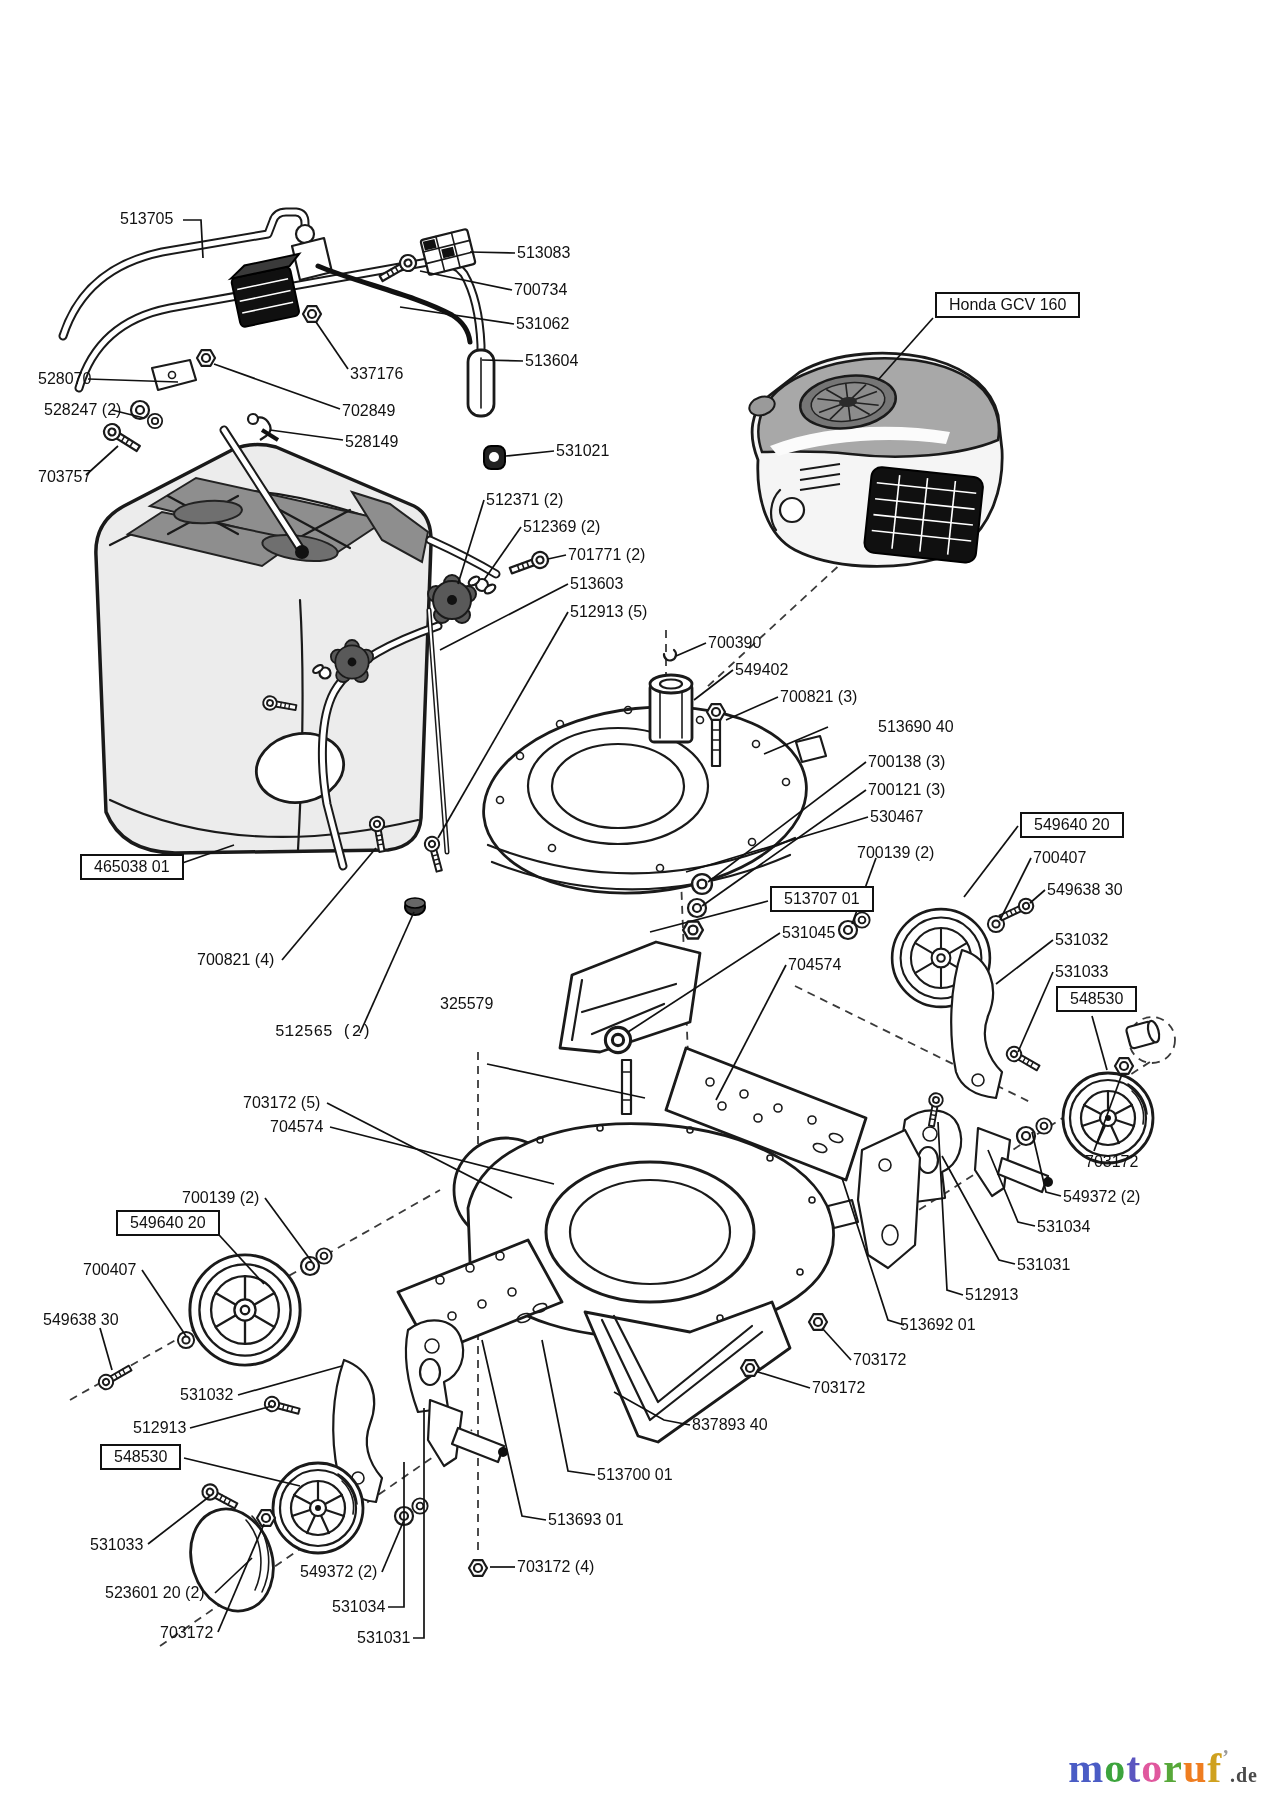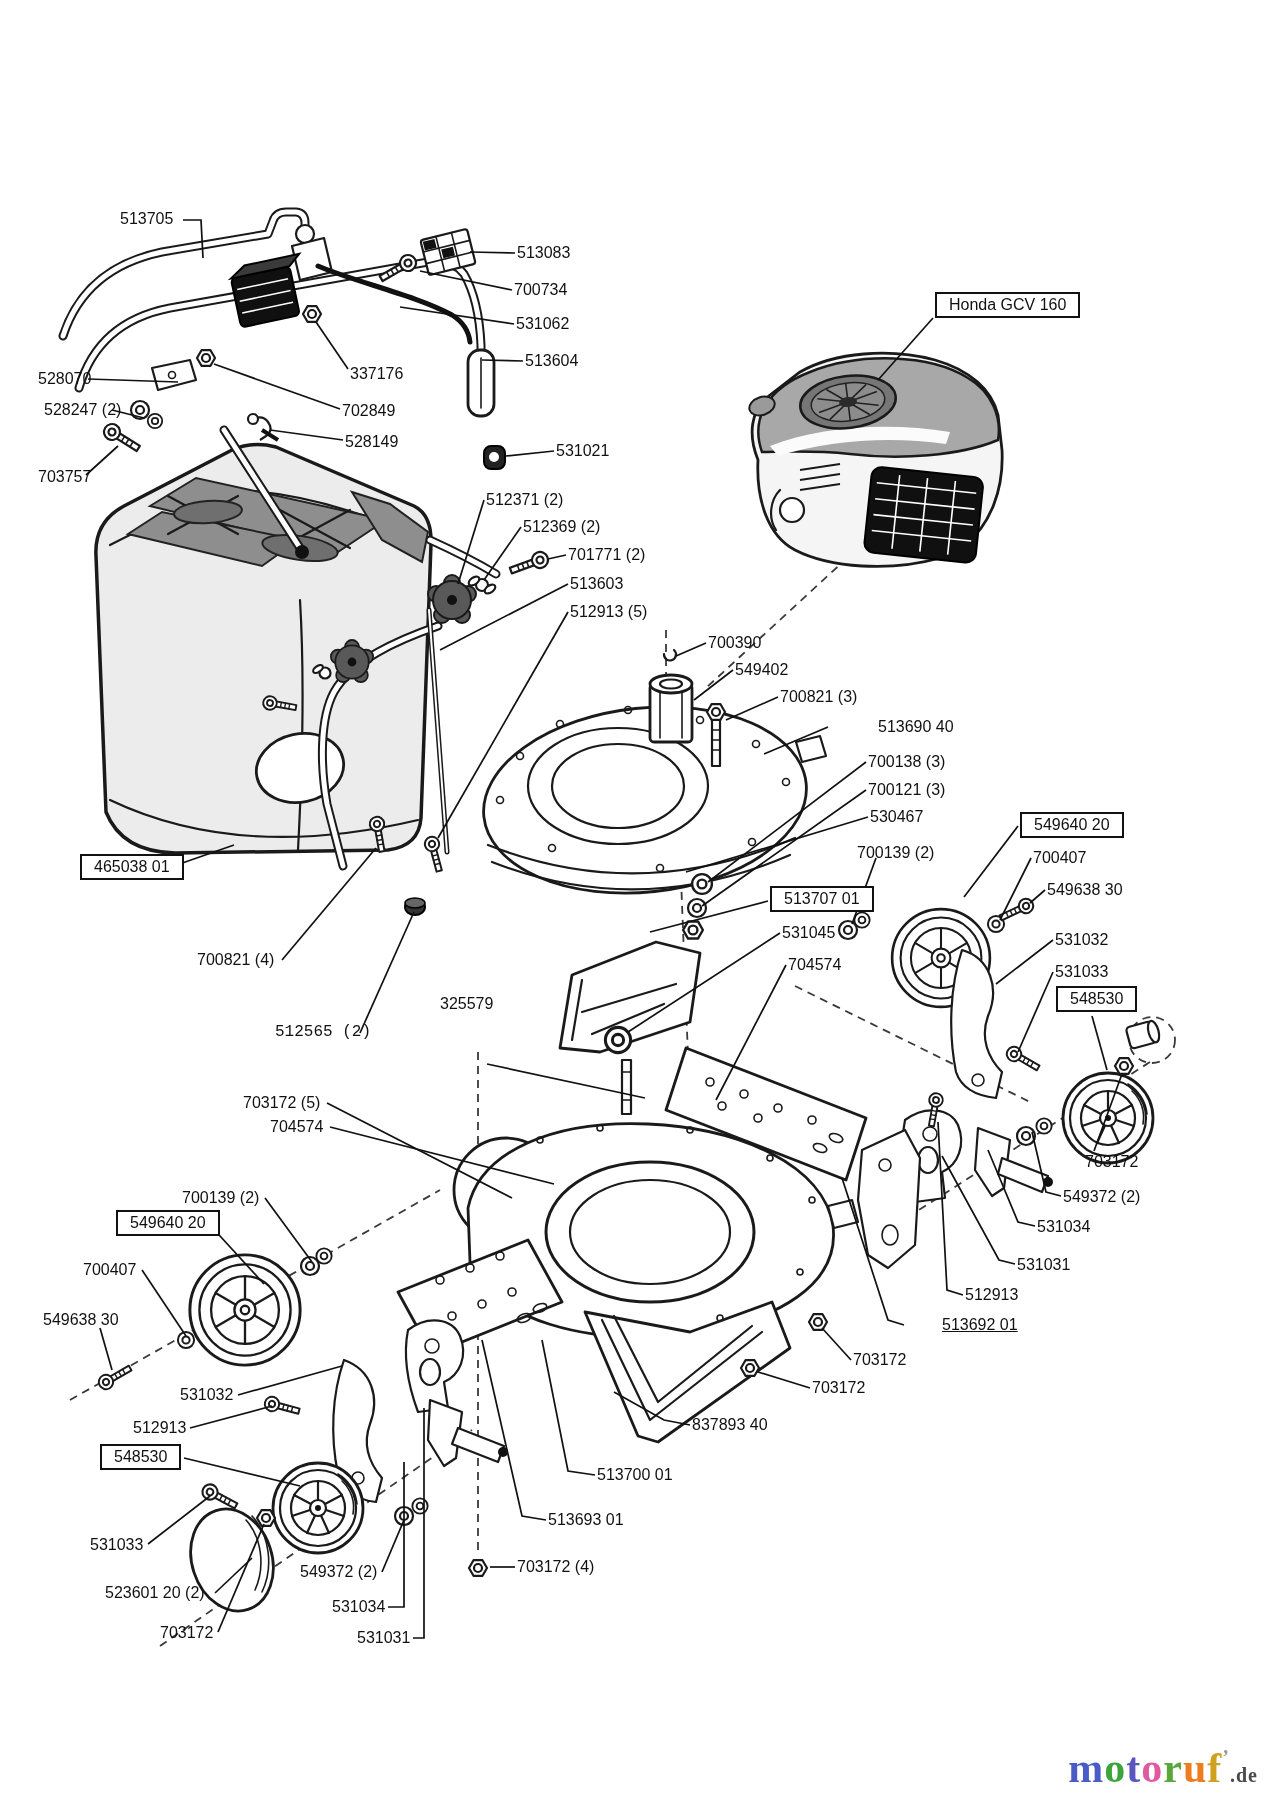--- a/index.html
+++ b/index.html
@@ -512,21 +512,21 @@
       <div class="lbl" style="left: 160px; top: 1624px;">703172</div>
       <div class="lbl" style="left: 300px; top: 1563px;">549372 (2)</div>
       <div class="lbl" style="left: 332px; top: 1598px;">531034</div>
       <div class="lbl" style="left: 357px; top: 1629px;">531031</div>
       <div class="lbl" style="left: 517px; top: 1558px;">703172 (4)</div>
       <div class="lbl" style="left: 548px; top: 1511px;">513693 01</div>
       <div class="lbl" style="left: 597px; top: 1466px;">513700 01</div>
       <div class="lbl" style="left: 692px; top: 1416px;">837893 40</div>
       <div class="lbl" style="left: 812px; top: 1379px;">703172</div>
       <div class="lbl" style="left: 853px; top: 1351px;">703172</div>
-      <div class="lbl" style="left: 942px; top: 1316px; text-decoration: underline;">513692 01</div>
+      <div class="lbl" style="left: 900px; top: 1316px;">513692 01</div>
       <div class="lbl" style="left: 965px; top: 1286px;">512913</div>
       <div class="lbl" style="left: 1017px; top: 1256px;">531031</div>
       <div class="lbl" style="left: 1037px; top: 1218px;">531034</div>
       <div class="lbl" style="left: 1063px; top: 1188px;">549372 (2)</div>
       <div class="lbl" style="left: 1085px; top: 1153px;">703172</div>
       <div class="lbl boxed" style="left: 935px; top: 292px;">Honda GCV 160</div>
     </div>
 
   <div id="watermark"><span style="color: rgb(74, 92, 197);">m</span><span style="color: rgb(61, 164, 61);">o</span><span style="color: rgb(91, 85, 192);">t</span><span style="color: rgb(224, 88, 158);">o</span><span style="color: rgb(87, 168, 57);">r</span><span style="color: rgb(239, 125, 32);">u</span><span style="color: rgb(207, 161, 31);">f</span><span class="wm-mark">’</span><span class="wm-suffix">.de</span></div>
 </div>

